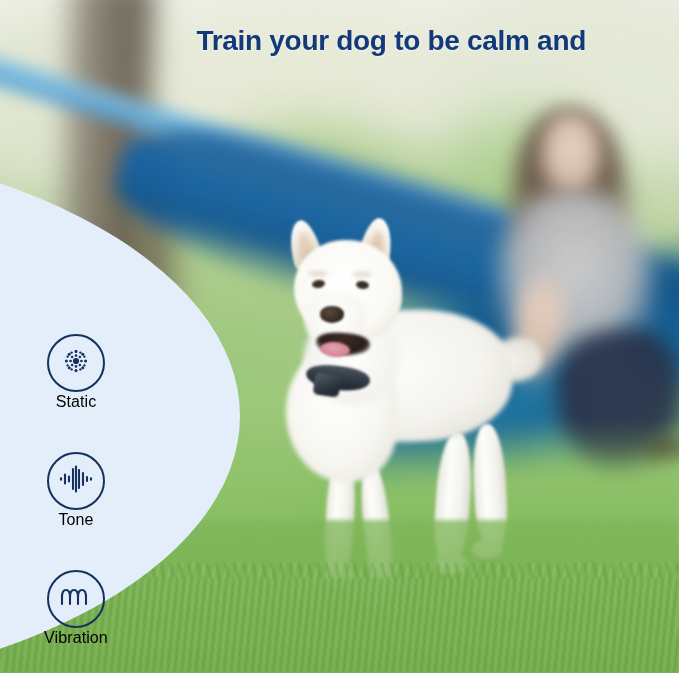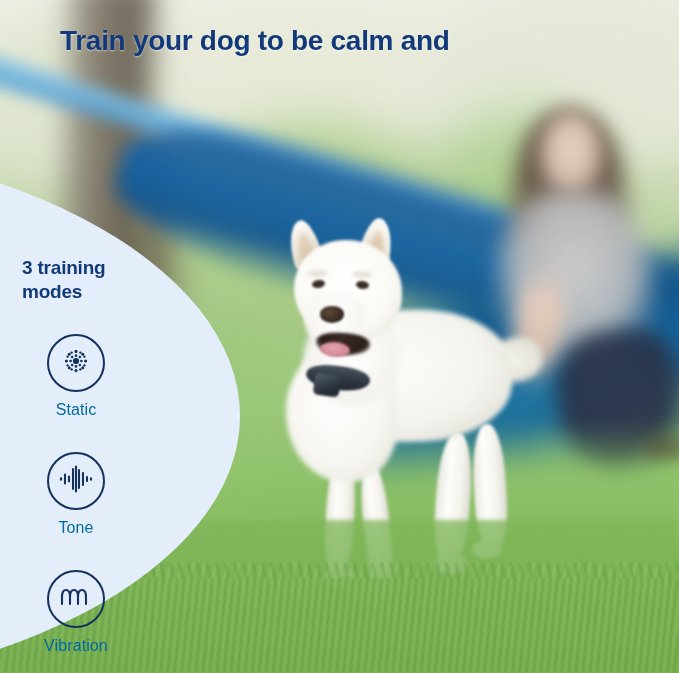--- a/index.html
+++ b/index.html
@@ -362,28 +362,28 @@
   .dog-shadow {
     left: 54px; top: 352px; width: 220px; height: 34px;
     background: radial-gradient(ellipse at 50% 50%, rgba(64,96,40,.3), rgba(64,96,40,0) 70%);
     filter: blur(7px);
   }
 
   
   .headline {
     position: absolute;
     left: 0; right: 0; top: 22px;
-    text-align: left;
+    text-align: right;
     font-size: 28px;
     font-weight: bold;
     line-height: 1.35;
     letter-spacing: -0.3px;
     color: #12397a;
     text-shadow: 0 1px 2px rgba(255,255,255,.55);
-    padding: 0 60px;
+    padding: 0 93px;
     box-sizing: border-box;
   }
   .headline .l2 { display: block; }
 
   
   .panel {
     position: absolute;
     left: -300px;
     top: 136px;
     width: 540px;
@@ -423,23 +423,23 @@
     height: 58px;
     margin: 0 auto;
     border: 2px solid #15315e;
     border-radius: 50%;
     display: flex;
     align-items: center;
     justify-content: center;
     box-sizing: border-box;
   }
   .mode-label {
-    margin-top: 9px;
+    margin-top: 1px;
     font-size: 16px;
-    color: #0369a1;
+    color: #000000;
     letter-spacing: .1px;
   }
 </style>
 </head>
 <body>
 
 <div id="stage">
 
   <div class="photo">
     <div class="bg-base"></div>
@@ -506,24 +506,20 @@
     <div class="grass-near"></div>
   </div>
 
   <div class="headline">
     <span>Train your dog to be calm and</span>
   </div>
 
   <div class="panel">
     <div class="panel-inner">
 
-      <div class="panel-title">
-        <span>3 training</span><br>
-        <span>modes</span>
-      </div>
 
       <div class="mode mode-static">
         <div class="mode-circle">
           <span>
             <svg width="36" height="36" viewBox="0 0 36 36">
               <circle cx="18" cy="18" r="3.1" fill="#15315e"></circle>
               <g fill="#15315e">
                 <circle cx="18" cy="8.4" r="1.55"></circle>
                 <circle cx="18" cy="27.6" r="1.55"></circle>
                 <circle cx="8.4" cy="18" r="1.55"></circle>

